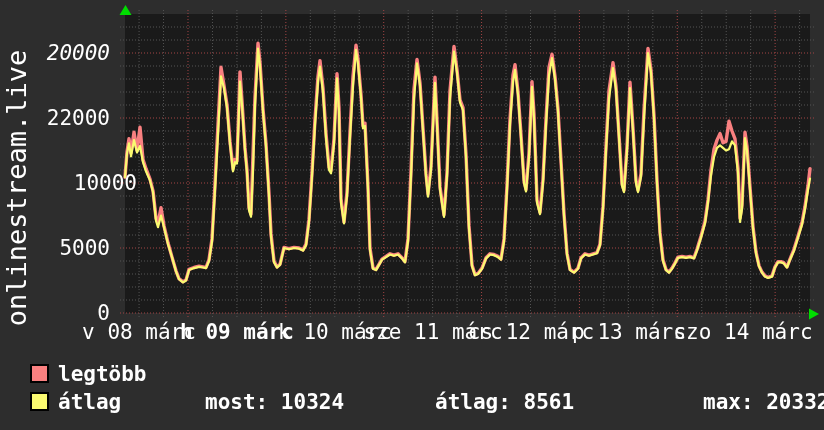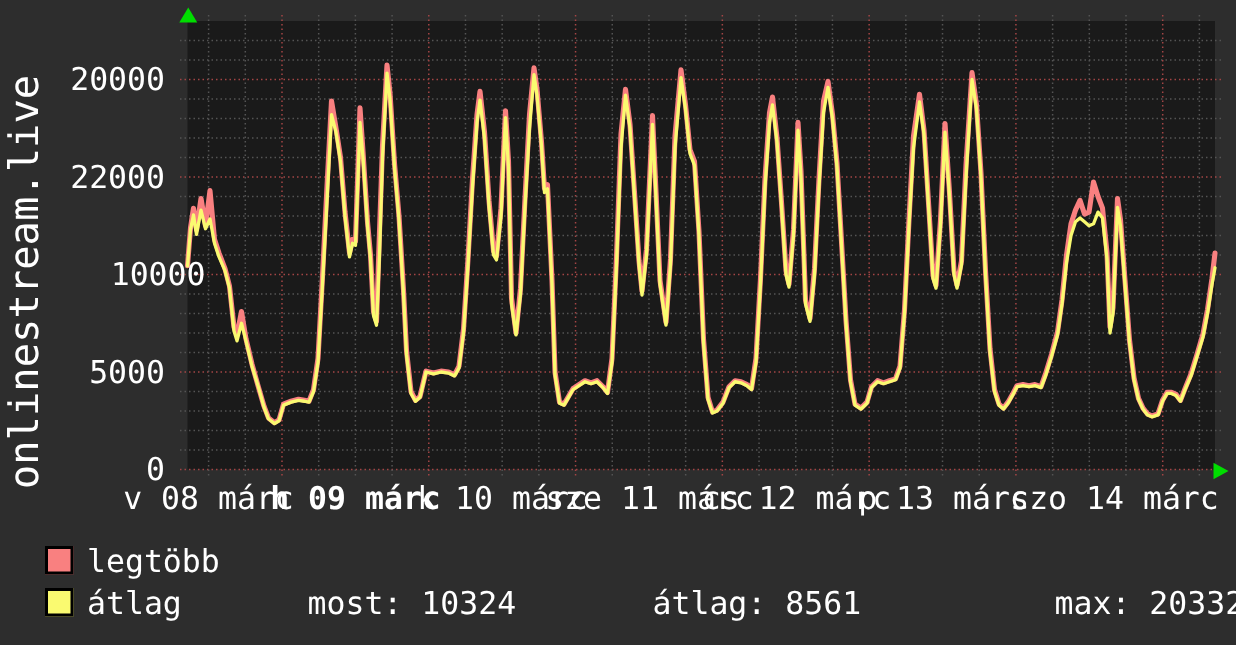--- a/index.html
+++ b/index.html
@@ -1,19 +1,19 @@
 <!DOCTYPE html>
 <html><head>
 <meta charset="utf-8">
 <style>
   html,body{margin:0;padding:0;background:#2d2d2d;}
   #stage{position:relative;width:824px;height:430px;background:#2d2d2d;overflow:hidden;
          font-family:"DejaVu Sans Mono",monospace;color:#ffffff;}
   #plot-svg{position:absolute;left:0;top:0;}
-  .txt{position:absolute;font-size:21px;line-height:21px;white-space:pre;color:#fff;}
+  .txt{position:absolute;font-size:21px;line-height:21px;white-space:pre;color:#fff;font-weight:bold;}
   .ylab{position:absolute;left:0;width:110px;text-align:right;font-size:21px;line-height:22px;color:#fff;white-space:pre;}
   .xlab{position:absolute;top:321px;font-size:21px;line-height:22px;color:#fff;white-space:pre;transform:translateX(-50%);}
   #vtitle{position:absolute;left:-123px;top:174px;width:280px;height:28px;line-height:28px;
           text-align:center;font-size:27px;transform:rotate(-90deg);color:#fff;}
   .sw{position:absolute;width:19px;height:19px;border:2px solid #000;box-sizing:border-box;}
 </style>
 </head>
 <body>
 
 <div id="stage">
@@ -85,21 +85,21 @@
       </g>
   </svg>
 
   <div id="vtitle">onlinestream.live</div>
 
   <div id="axis-labels">
       <div class="ylab" style="top: 302px;">0</div>
       <div class="ylab" style="top: 237px;">5000</div>
       <div class="ylab" style="top: 172px; padding-left: 27px;">10000</div>
       <div class="ylab" style="top: 107px;">22000</div>
-      <div class="ylab" style="top: 42px;">20000</div>
+      <div class="ylab" style="top: 42px; font-style: italic;">20000</div>
       <div class="xlab" style="left: 139px;">v 08 márc</div>
       <div class="xlab" style="left: 237px; font-weight: bold;">h 09 márc</div>
       <div class="xlab" style="left: 335px;">k 10 márc</div>
       <div class="xlab" style="left: 433px;">sze 11 márc</div>
       <div class="xlab" style="left: 531px;">cs 12 márc</div>
       <div class="xlab" style="left: 629px;">p 13 márc</div>
       <div class="xlab" style="left: 743px;">szo 14 márc</div>
     </div>
 
   <span class="sw" id="sw-max" style="left: 30px; top: 364px; background: rgb(249, 128, 128); border-color: rgb(0, 0, 0);"></span>

